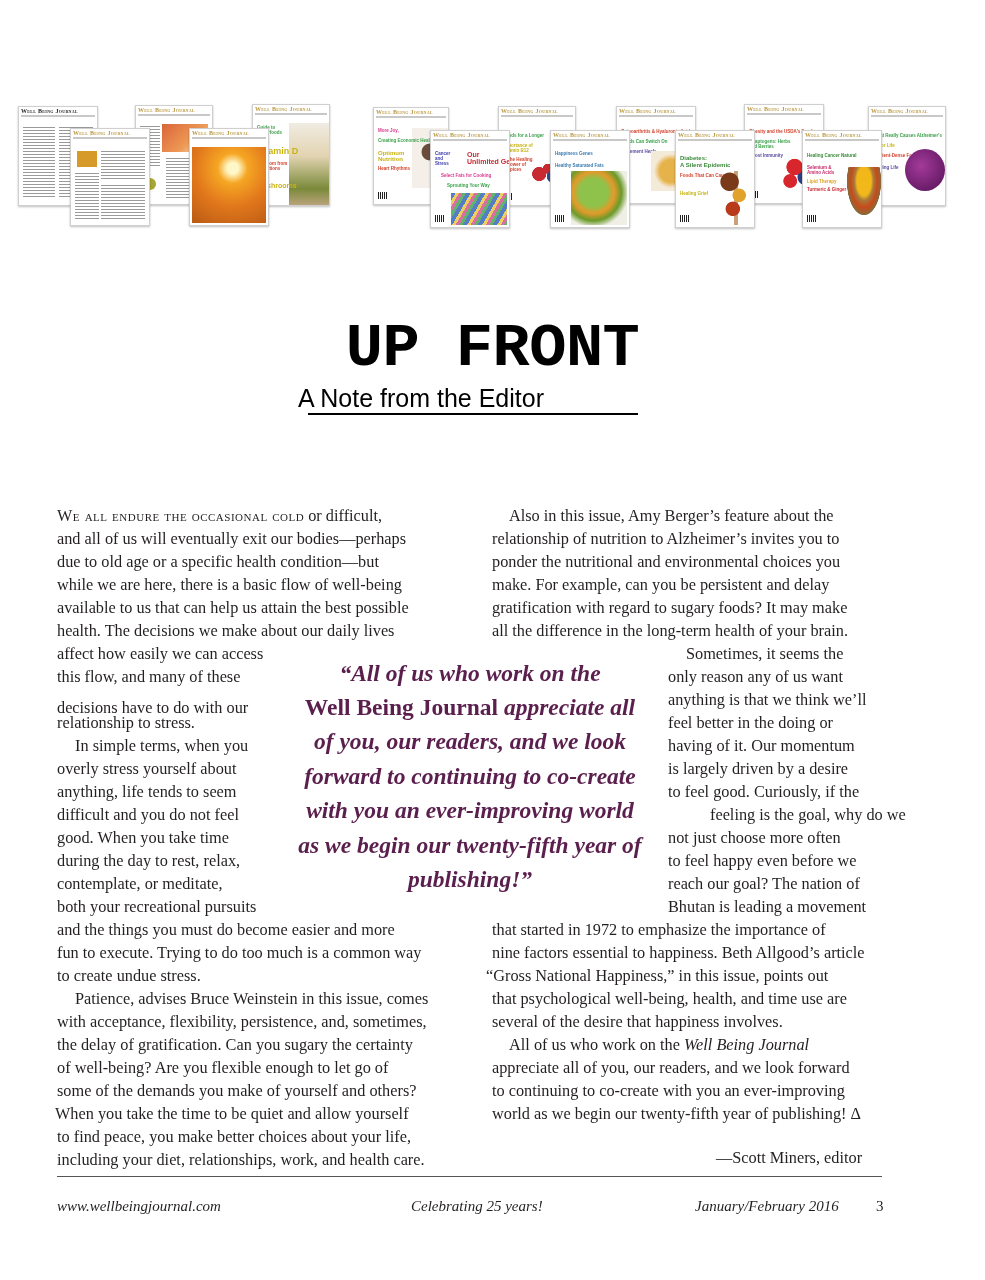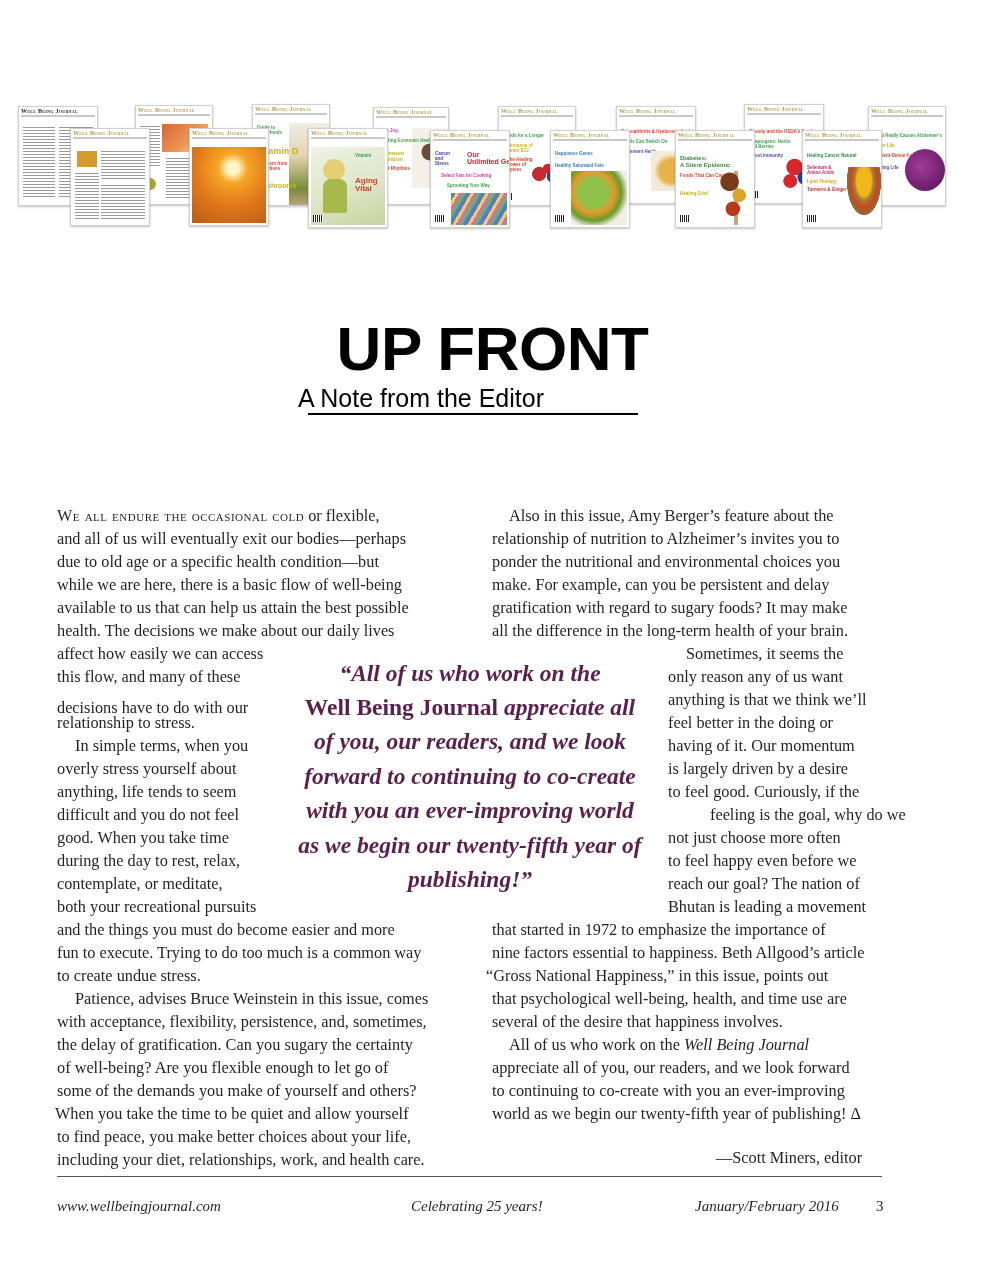--- a/index.html
+++ b/index.html
@@ -10,21 +10,21 @@
   .cover { position:absolute; background:#fff; border:1px solid #cfcfcf; box-shadow:0 1px 2px rgba(0,0,0,0.25); overflow:hidden; }
   .cover .mast { font-family:"Liberation Serif", serif; font-size:6px; color:#b8973e; letter-spacing:0.3px; white-space:nowrap; padding:1px 2px 0 2px; font-variant:small-caps; font-weight:bold; }
   .cover .mast.dark { color:#222; }
   .cover .topline { height:2px; margin:1px 2px; background:#c8c8c8; }
   .cover .hl { position:absolute; font-family:"Liberation Sans", sans-serif; font-size:4.5px; font-weight:bold; line-height:5px; white-space:nowrap; }
   .cover .barcode { position:absolute; left:4px; bottom:5px; width:10px; height:7px;
     background: repeating-linear-gradient(90deg,#222 0 1px,#fff 1px 2px); }
   .textlines { position:absolute; background: repeating-linear-gradient(180deg,#9a9a9a 0 1px,transparent 1px 3px); }
 
   
-  .title { position:absolute; left:0; width:985px; top:318px; text-align:center; font-family:Liberation Sans, sans-serif; font-weight:bold; font-size:62px; line-height:62px; color:#000; letter-spacing:-0.5px; }
+  .title { position:absolute; left:0; width:985px; top:318px; text-align:center; font-family:Liberation Mono, monospace; font-weight:bold; font-size:62px; line-height:62px; color:#000; letter-spacing:-0.5px; }
   .subtitle { position:absolute; left:0; width:842px; top:384px; text-align:center; font-family:"Liberation Sans", sans-serif; font-size:25px; line-height:28px; color:#000; }
   .title-rule { position:absolute; left:308px; width:330px; top:413px; height:2px; background:#000; }
 
   
   .line { position:absolute; font-family:"Liberation Serif", serif; font-size:16.3px; line-height:23px; white-space:nowrap; color:#231f20; }
   .smallcaps { font-variant:small-caps; letter-spacing:0.5px; }
   .quote-line { position:absolute; left:270px; width:400px; text-align:center; font-family:"Liberation Serif", serif; font-style:italic; font-weight:bold; font-size:23.5px; line-height:34.3px; color:#5b1f4e; white-space:nowrap; }
   .quote-line .upright { font-style:normal; }
 
   .footer-rule { position:absolute; left:57px; width:825px; top:1176px; height:1px; background:#555; }
@@ -122,30 +122,20 @@
     <div class="textlines" style="left:4px;top:44px;width:24px;height:46px;"></div>
     <div class="textlines" style="left:30px;top:56px;width:44px;height:34px;"></div>
   </div>
 
   <div class="cover" style="left:189px;top:128px;width:78px;height:96px;">
     <div class="mast">Well Being Journal</div>
     <div class="topline"></div>
     <div style="position:absolute;left:2px;top:18px;right:2px;bottom:2px;background:radial-gradient(circle at 55% 28%,#fff7c8 0 8%,#f5a623 22%,#e2781c 55%,#b85a14 100%);"></div>
   </div>
 
-  <div class="cover" style="left:308px;top:128px;width:78px;height:98px;">
-    <div class="mast">Well Being Journal</div>
-    <div class="topline"></div>
-    <div style="position:absolute;left:2px;top:18px;right:2px;bottom:2px;background:linear-gradient(160deg,#eef1e4,#dfe7cc 50%,#c7d3a0);"></div>
-    <div style="position:absolute;left:14px;top:30px;width:22px;height:22px;border-radius:50%;background:#e6cf73;"></div>
-    <div style="position:absolute;left:14px;top:50px;width:24px;height:34px;border-radius:8px 8px 2px 2px;background:#a8b94a;"></div>
-    <div class="hl" style="left:46px;top:24px;color:#3aa14a;">Vitamin</div>
-    <div class="hl" style="left:46px;top:48px;color:#d2422c;font-size:8px;line-height:8px;">Aging<br>Vital</div>
-    <div class="barcode"></div>
-  </div>
 
   <div class="cover" style="left:430px;top:130px;width:78px;height:96px;">
     <div class="mast">Well Being Journal</div>
     <div class="topline"></div>
     <div class="hl" style="left:4px;top:20px;color:#3a3ab0;">Cancer<br>and<br>Stress</div>
     <div class="hl" style="left:36px;top:20px;color:#c82a32;font-size:7px;line-height:7px;">Our<br>Unlimited Ge</div>
     <div class="hl" style="left:10px;top:42px;color:#d8388e;">Select Fats for Cooking</div>
     <div class="hl" style="left:16px;top:52px;color:#3aa14a;">Sprouting Your Way</div>
     <div style="position:absolute;left:20px;top:62px;width:56px;height:32px;background:repeating-linear-gradient(120deg,#2b5db8 0 4px,#e8c23a 4px 7px,#d04a8a 7px 10px,#3aa14a 10px 13px);opacity:0.8;"></div>
     <div class="barcode"></div>
@@ -180,21 +170,21 @@
     <div style="position:absolute;left:44px;top:36px;width:34px;height:48px;background:radial-gradient(ellipse at 50% 30%,#f2b81a 0 30%,#a87a3a 40%,#c84a1a 55%,#8a6a3a 70%,#fff 72%);"></div>
     <div class="barcode"></div>
   </div>
 </div>
 
 <div class="title">UP FRONT</div>
 <div class="subtitle">A Note from the Editor</div>
 <div class="title-rule"></div>
 
 <div>
-  <div class="line" style="left:57px;top:504px;"><span class="smallcaps">We all endure the occasional cold</span><span> or flexible,</span></div>
+  <div class="line" style="left:57px;top:504px;"><span class="smallcaps">We all endure the occasional cold</span><span> or difficult,</span></div>
   <div class="line" style="left:57px;top:527px;">and all of us will eventually exit our bodies—perhaps</div>
   <div class="line" style="left:57px;top:550px;">due to old age or a specific health condition—but</div>
   <div class="line" style="left:57px;top:573px;">while we are here, there is a basic flow of well-being</div>
   <div class="line" style="left:57px;top:596px;">available to us that can help us attain the best possible</div>
   <div class="line" style="left:57px;top:619px;">health. The decisions we make about our daily lives</div>
   <div class="line" style="left:57px;top:642px;">affect how easily we can access</div>
   <div class="line" style="left:57px;top:665px;">this flow, and many of these</div>
   <div class="line" style="left:57px;top:688px;margin-top:8px;">decisions have to do with our</div>
   <div class="line" style="left:57px;top:711px;">relationship to stress.</div>
   <div class="line" style="left:75px;top:734px;">In simple terms, when you</div>

